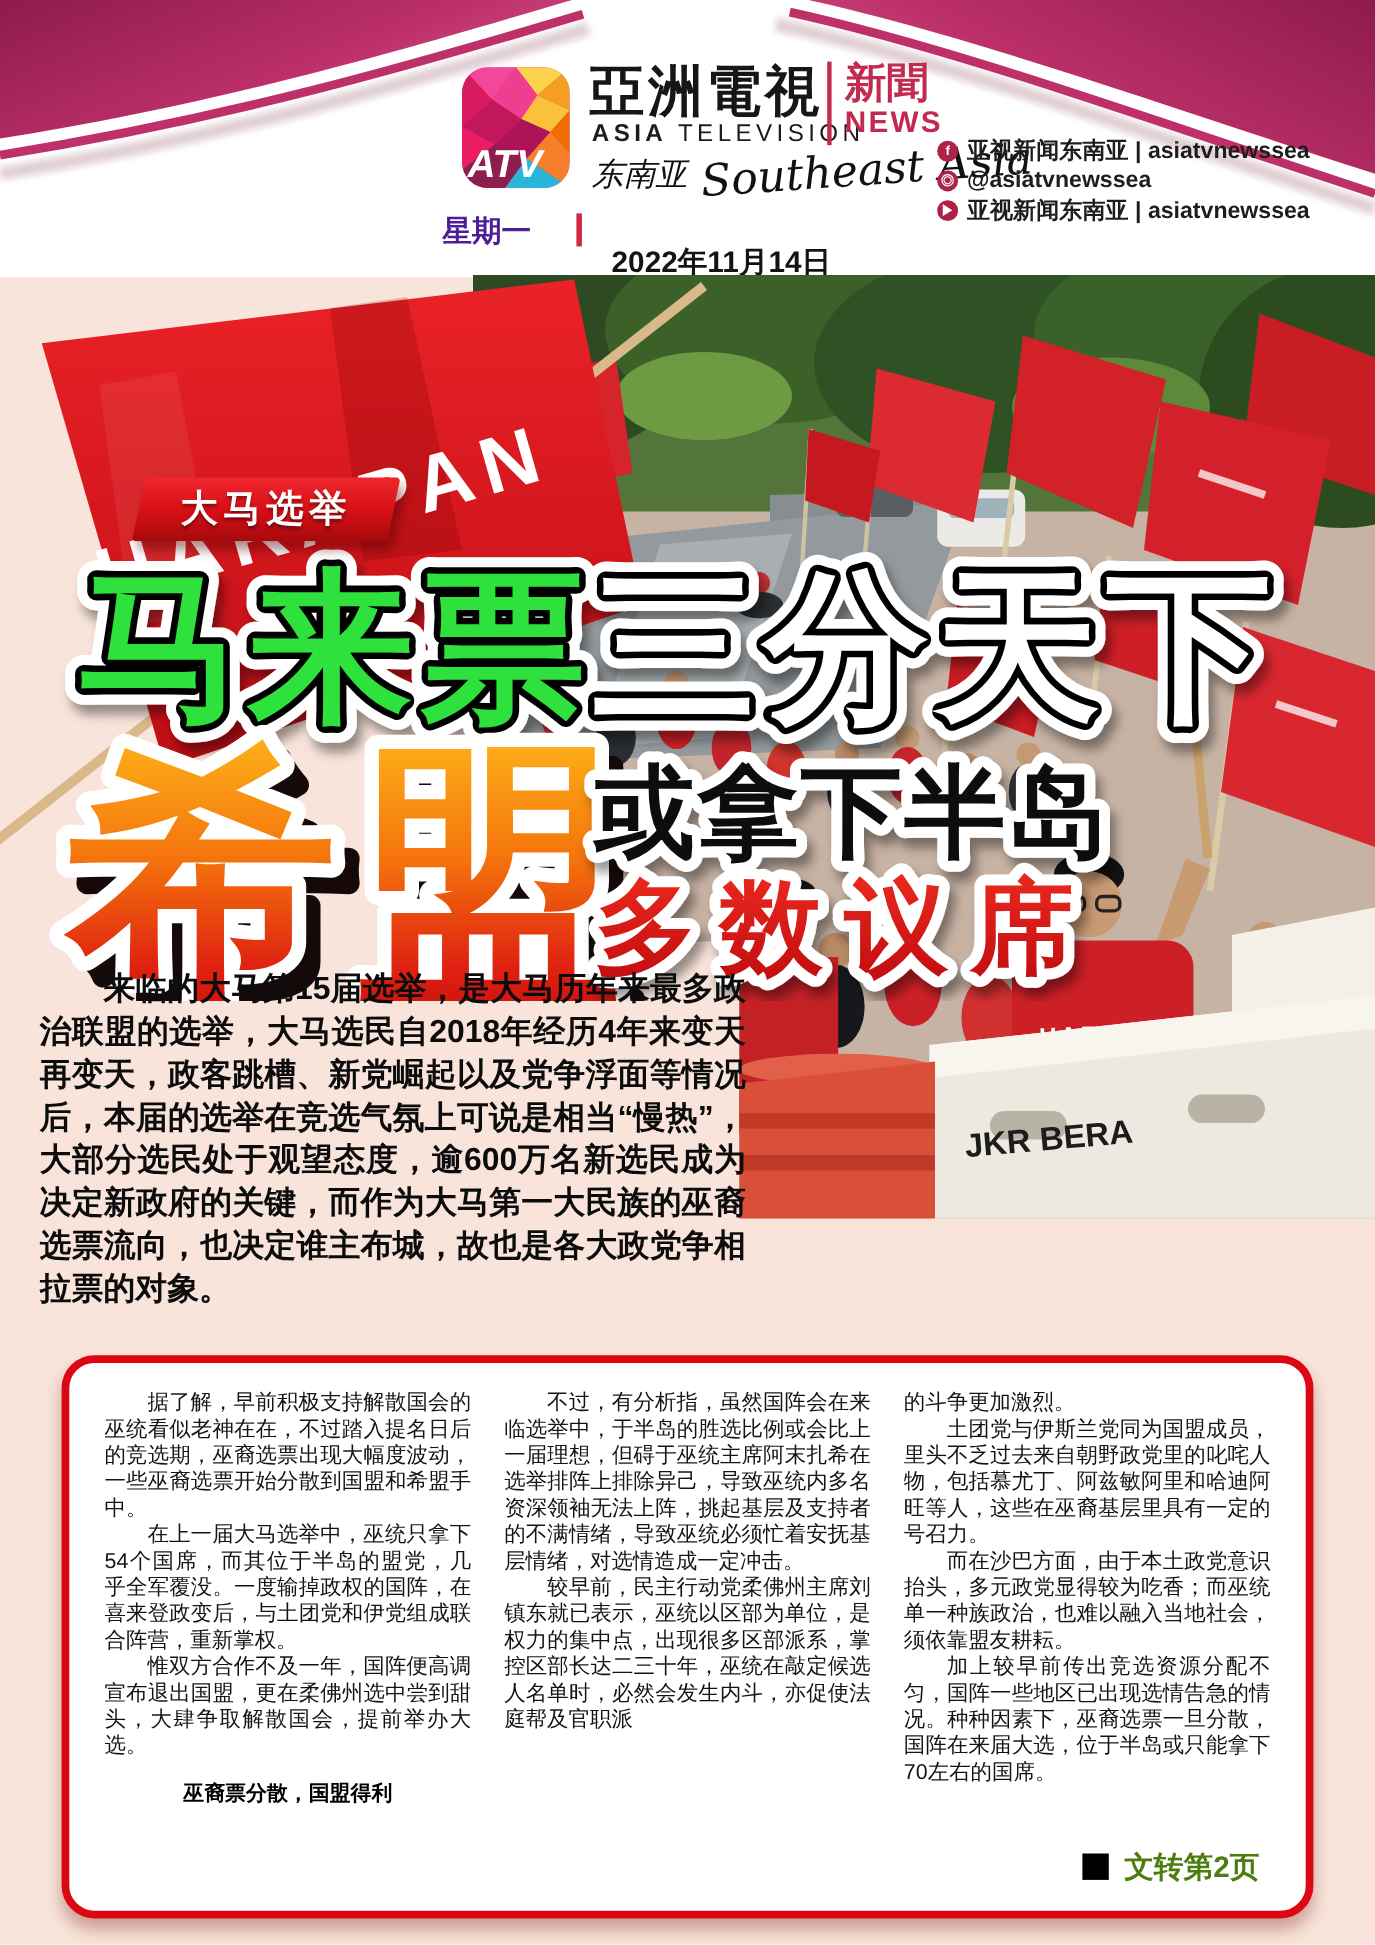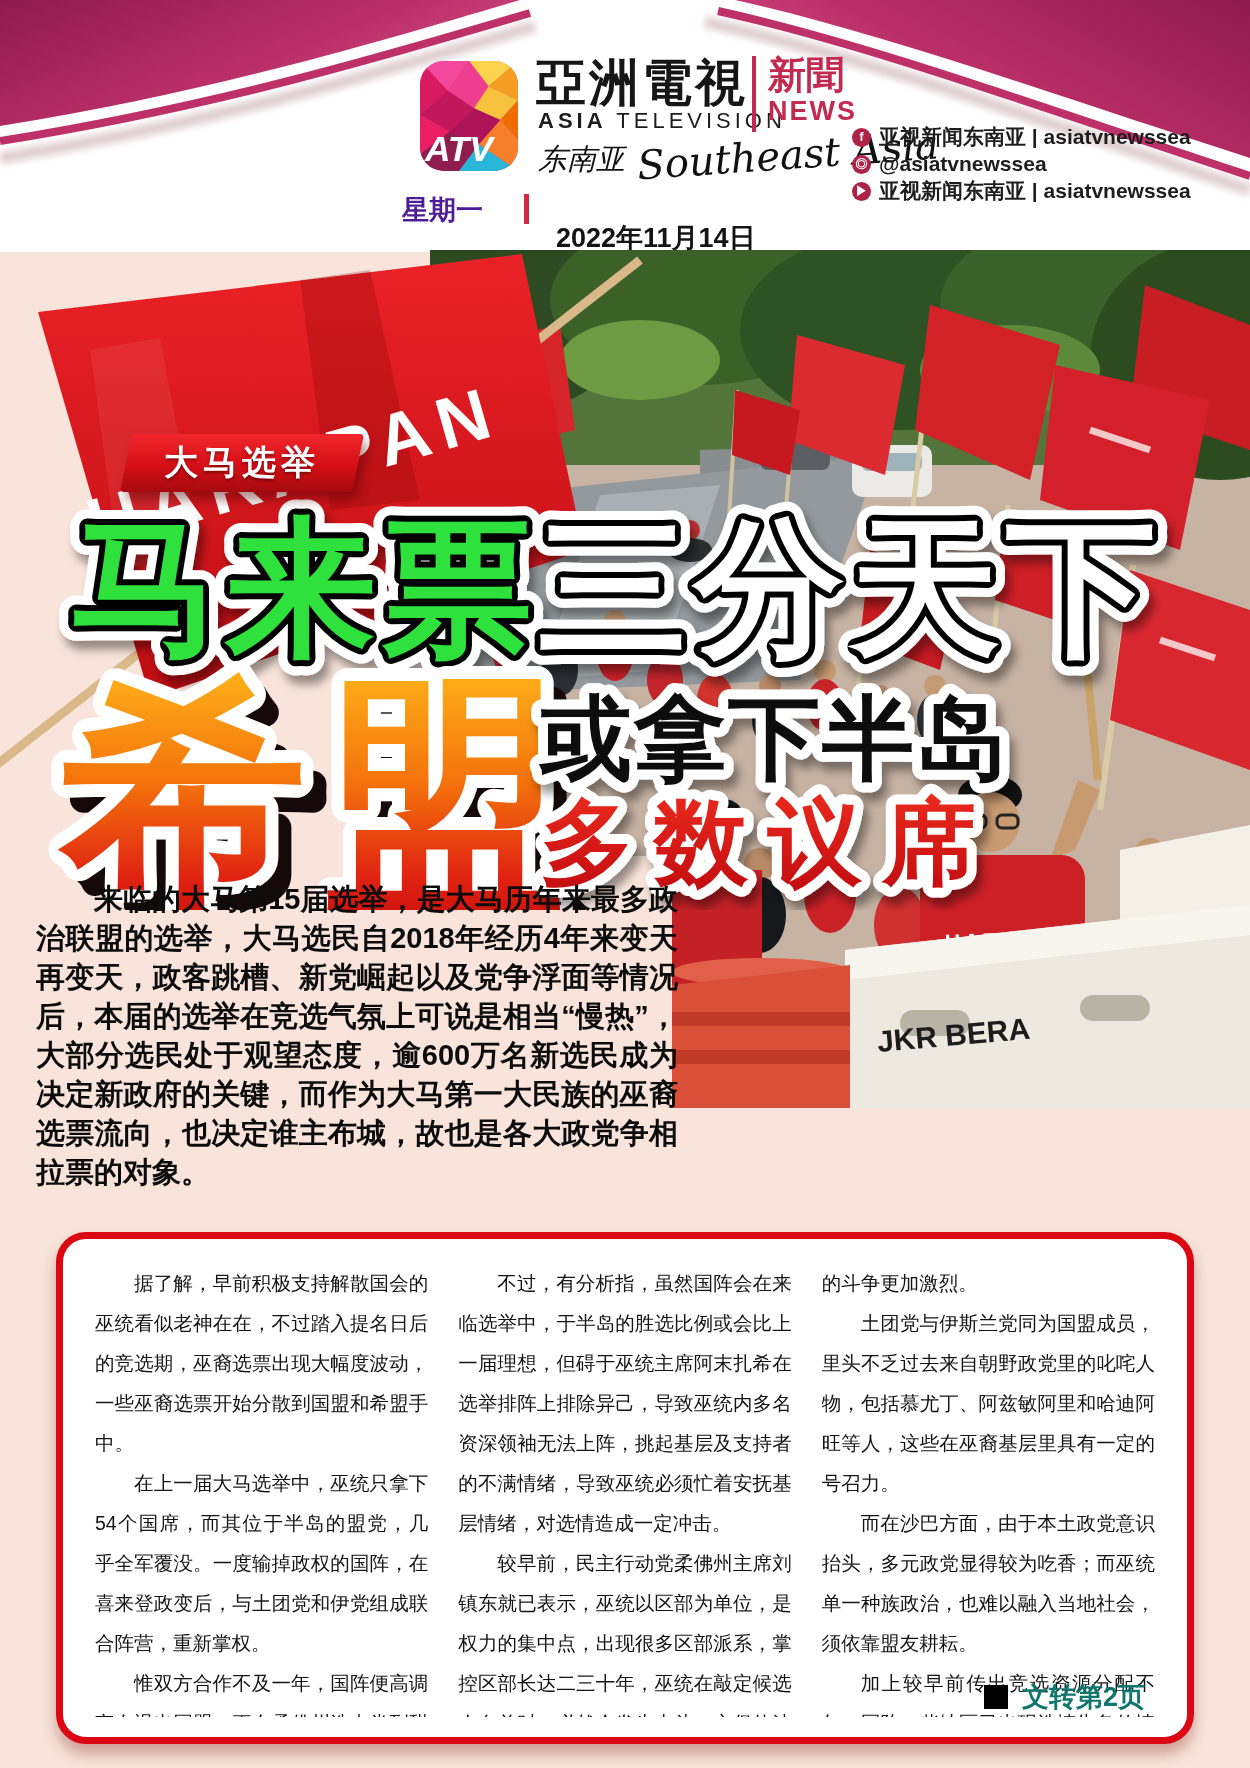--- a/index.html
+++ b/index.html
@@ -46,24 +46,24 @@
   
   .intro{position:absolute;left:36px;top:880px;width:642px;height:368px;overflow:hidden;
          font-size:29px;line-height:39px;font-weight:900;color:#0c0c0c;text-align:justify;text-indent:2em;}
 
   
   .card{position:absolute;left:56px;top:1232px;width:1138px;height:512px;background:#fff;
         border:7px solid #db0712;border-radius:30px;box-shadow:0 10px 14px rgba(130,35,25,.35);
         box-sizing:border-box;}
   .card-inner{position:relative;width:100%;height:100%;box-sizing:border-box;padding:24px 32px 20px;display:flex;gap:30px;}
   .col{flex:1;overflow:hidden;}
-  .col p{margin:0;font-size:19.5px;line-height:40px;color:#131313;text-align:justify;text-indent:2em;font-weight:500;}
+  .col p{margin:0;font-size:19.5px;line-height:24px;color:#131313;text-align:justify;text-indent:2em;font-weight:500;}
   .col p.no-indent{text-indent:0;}
   .subhead{font-size:19px;font-weight:900;color:#000;text-align:center;margin:18px 0 14px;}
-  .continuation{position:absolute;right:42px;bottom:22px;font-size:27px;font-weight:900;color:#0f766e;display:flex;align-items:center;}
+  .continuation{position:absolute;right:42px;bottom:22px;font-size:27px;font-weight:900;color:#4d7c0f;display:flex;align-items:center;}
   .continuation .sq{display:inline-block;width:24px;height:24px;background:#000;margin-right:14px;}
 </style>
 </head>
 <body>
 
 <div class="page">
   <div class="header-bg"></div>
 
   <svg class="waves" width="1250" height="260" viewBox="0 0 1250 260">
     <defs>

